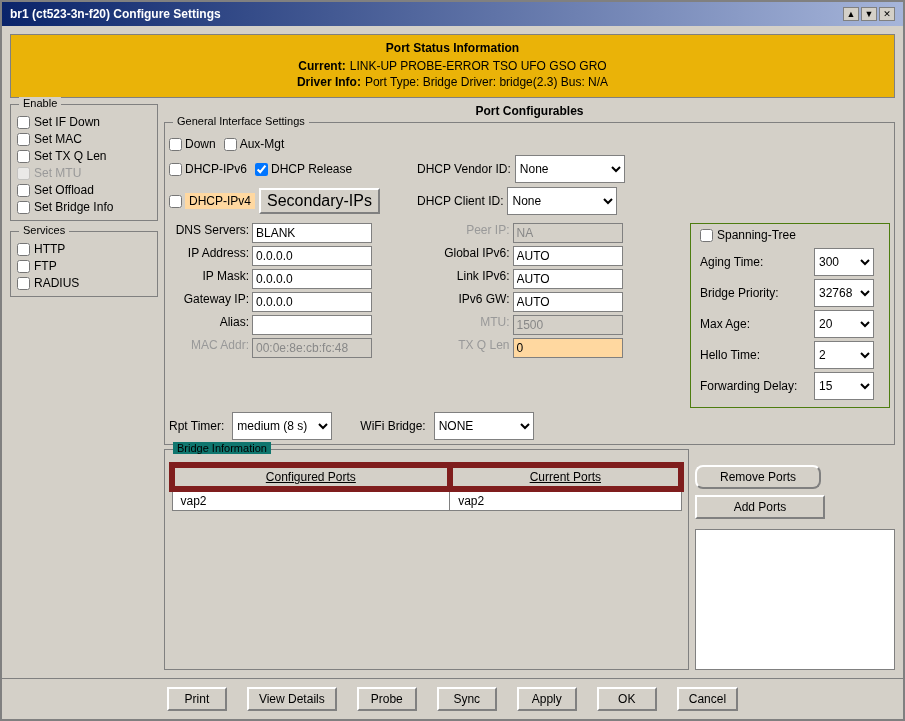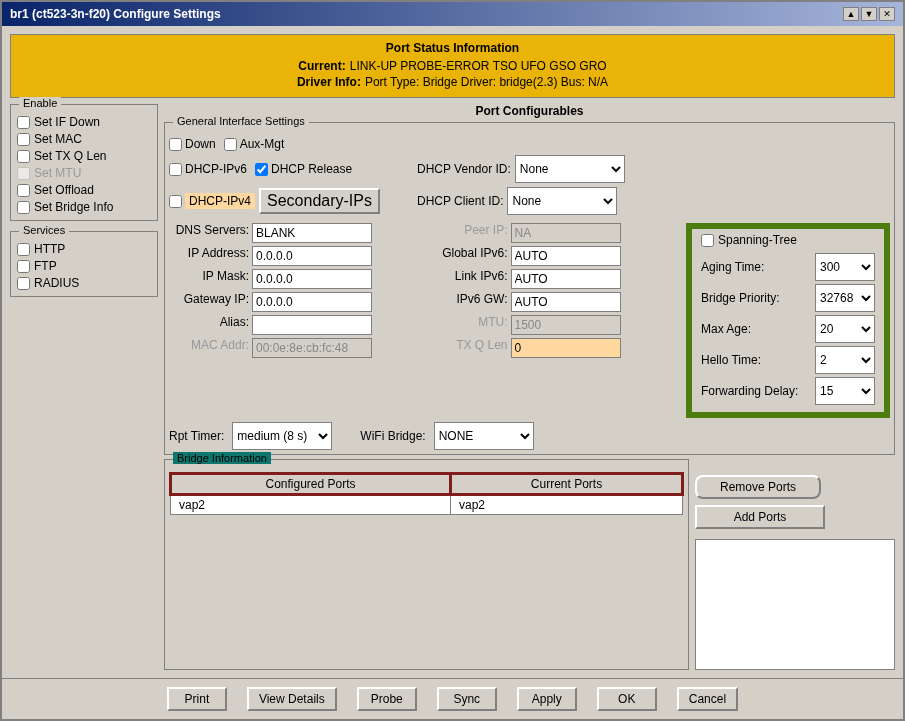--- a/index.html
+++ b/index.html
@@ -181,21 +181,21 @@
     .btn {
       background: #d4d0c8;
       border: 2px solid;
       border-color: #ffffff #808080 #808080 #ffffff;
       padding: 3px 10px;
       font-size: 12px;
       cursor: pointer;
       min-width: 60px;
     }
     .spanning-tree-box {
-      border: 6px solid #4d7c0f;
+      border: 1px solid #4d7c0f;
       padding: 4px 9px;
       min-width: 200px;
     }
     .spanning-check {
       display: flex;
       align-items: center;
       gap: 4px;
       margin-bottom: 6px;
     }
     .st-field-row {
@@ -227,23 +227,24 @@
       padding: 0 4px;
       font-size: 11px;
     }
     .bridge-table {
       margin-top: 8px;
       border-collapse: collapse;
       width: 100%;
     }
     .bridge-table th {
       background: #d4d0c8;
-      border: 3px solid #7f1d1d;
+      border: 6px solid #7f1d1d;
       padding: 2px 8px;
       font-weight: normal;
+      text-decoration: underline;
     }
     .bridge-table td {
       border: 1px solid #808080;
       padding: 2px 8px;
       background: white;
     }
     .ports-actions {
       display: flex;
       flex-direction: column;
       gap: 6px;

